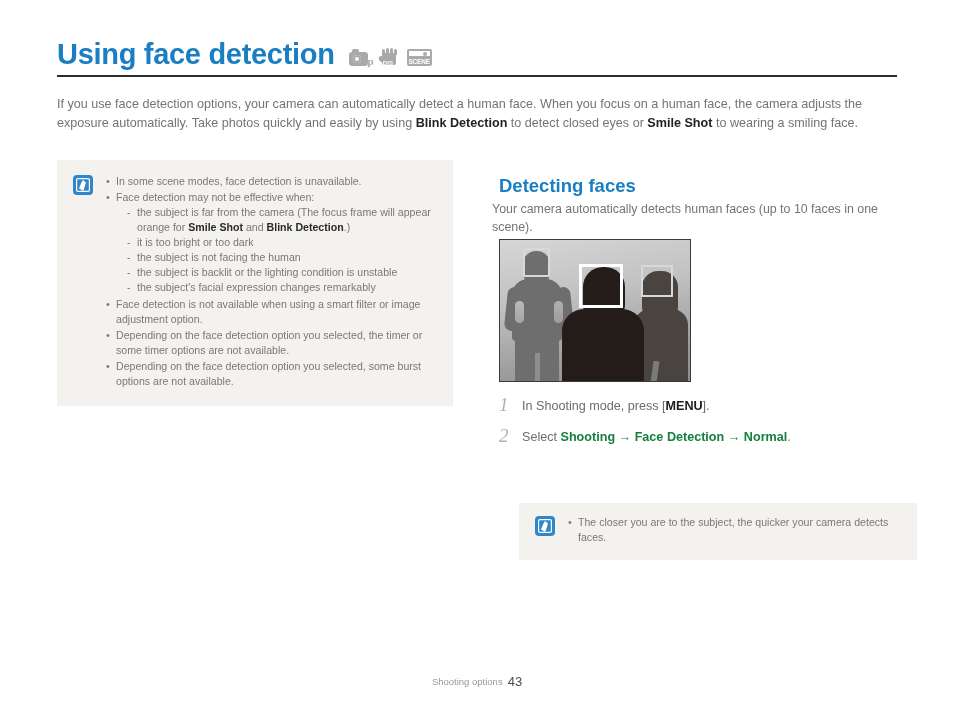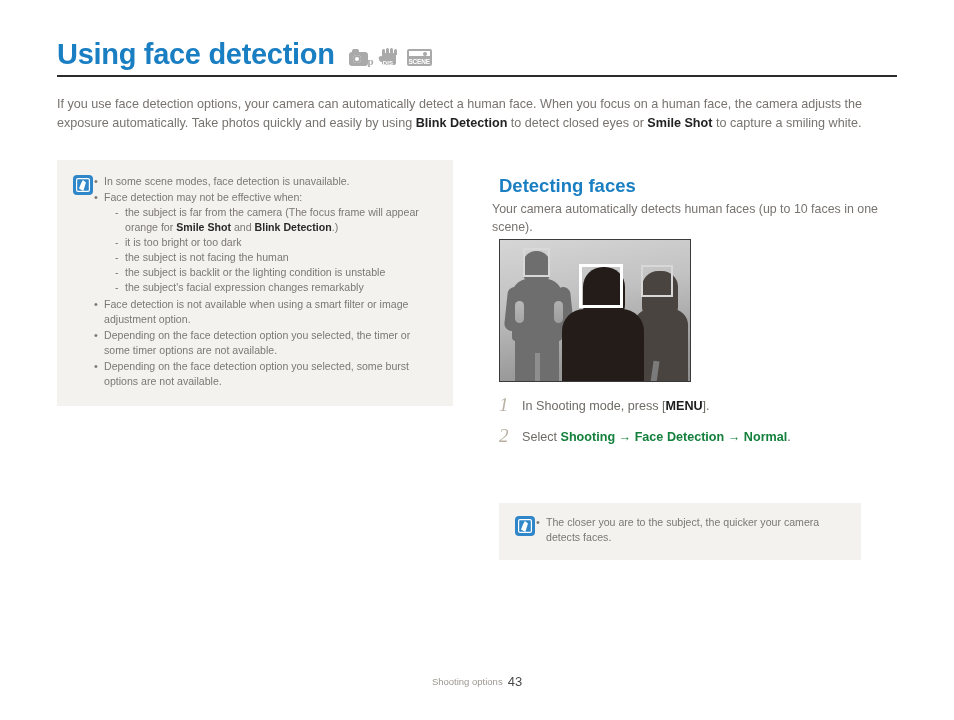--- a/index.html
+++ b/index.html
@@ -162,32 +162,33 @@
     line-height: 19px;
     color: #77736f;
   }
   .intro b { color: #232323; font-weight: bold; }
 
   
   .note-box {
     position: absolute;
     background: #f4f2ef;
     display: flex;
+    gap: 12px;
     box-sizing: border-box;
   }
   .note-left {
     left: 57px;
     top: 160px;
     width: 396px;
     padding: 14px 14px 16px 16px;
   }
   .note-right {
-    left: 499px;
+    left: 519px;
     top: 503px;
-    width: 362px;
+    width: 398px;
     padding: 12px 14px 14px 16px;
   }
 
   .note-icon {
     width: 20px;
     height: 20px;
     flex: 0 0 20px;
     border-radius: 4px;
     background: #2f86c8;
     position: relative;
@@ -489,21 +490,21 @@
       <span class="mode-icon icon-scene">
         <span class="frame"></span>
         <span class="sky"></span>
         <span class="sun"></span>
         <span class="txt">SCENE</span>
       </span>
     </div>
   </div>
   <div class="title-rule"></div>
 
-  <p class="intro"><span>If you use face detection options, your camera can automatically detect a human face. When you focus on a human face, the camera adjusts the exposure automatically. Take photos quickly and easily by using </span><b>Blink Detection</b><span> to detect closed eyes or </span><b>Smile Shot</b><span> to capture a smiling white.</span></p>
+  <p class="intro"><span>If you use face detection options, your camera can automatically detect a human face. When you focus on a human face, the camera adjusts the exposure automatically. Take photos quickly and easily by using </span><b>Blink Detection</b><span> to detect closed eyes or </span><b>Smile Shot</b><span> to wearing a smiling face.</span></p>
 
   <div class="note-box note-left">
     <div class="note-icon">
         <span class="quill"></span>
       </div>
     <div class="note-body">
       <ul>
         <li>In some scene modes, face detection is unavailable.</li>
         <li>
           <span>Face detection may not be effective when:</span>

